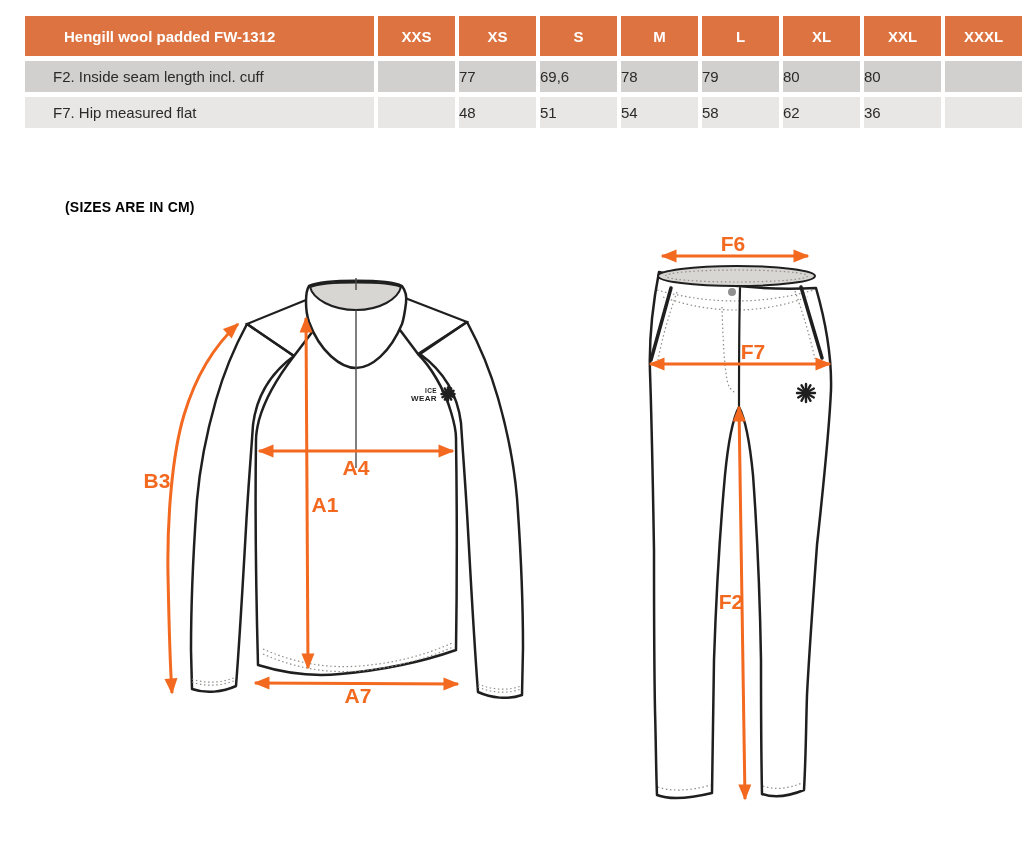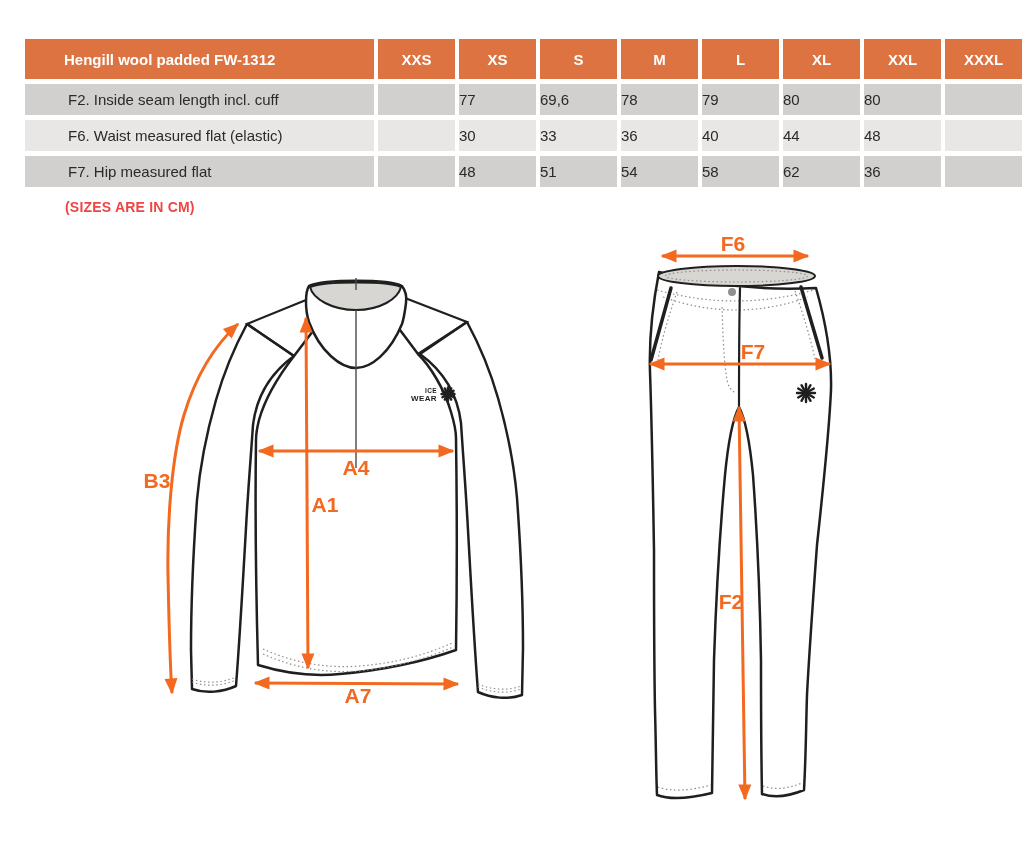--- a/index.html
+++ b/index.html
@@ -1,30 +1,30 @@
 <!DOCTYPE html>
 <html><head>
 <meta charset="utf-8">
 <style>
   html,body{margin:0;padding:0;background:#ffffff;}
   #screen{position:relative;width:1026px;height:841px;background:#ffffff;overflow:hidden;
           font-family:"Liberation Sans",sans-serif;}
 
   
-  .size-table{position:absolute;left:21px;top:34px;border-collapse:separate;border-spacing:4px 5px;}
+  .size-table{position:absolute;left:21px;top:11px;border-collapse:separate;border-spacing:4px 5px;}
   .size-table th,.size-table td{font-size:15px;height:31px;padding:0;vertical-align:middle;}
   .size-table th{background:#DC7341;color:#ffffff;font-weight:bold;height:40px;text-align:center;}
   .size-table th.prod{text-align:left;padding-left:39px;width:327px;}
   .size-table .szcol{width:77px;min-width:77px;margin-top:32px;}
   .size-table td{color:#2B2A28;text-align:left;}
-  .size-table td.lbl{text-align:left;padding-left:43px;margin-left:40px;}
+  .size-table td.lbl{text-align:left;padding-left:28px;margin-left:40px;}
   .size-table tbody tr:nth-child(odd) td{background:#D1D0CE;}
   .size-table tbody tr:nth-child(even) td{background:#E8E7E5;}
 
-  .note{position:absolute;left:65px;top:199px;font-size:14px;font-weight:bold;color:#ef4444;letter-spacing:.2px;}
+  .note{position:absolute;left:65px;top:199px;font-size:14px;font-weight:bold;color:#000000;letter-spacing:.2px;}
 
   
   .diagram-svg{position:absolute;}
   #sweater-svg{left:140px;top:248px;width:420px;height:492px;}
   #pants-svg{left:630px;top:225px;width:220px;height:600px;}
 
   .outline{fill:#ffffff;stroke:#1F1F1F;stroke-width:2.5;stroke-linejoin:round;stroke-linecap:round;}
   .seam{fill:none;stroke:#1F1F1F;stroke-width:2.2;stroke-linecap:round;}
   .innergray{fill:#D8D6D2;stroke:#1F1F1F;stroke-width:2;}
   .stitch{fill:none;stroke:#8F8D89;stroke-width:1.2;stroke-dasharray:1.5 2.6;}
@@ -57,31 +57,20 @@
     <tbody>
       <tr>
         <td class="lbl">F2. Inside seam length incl. cuff</td>
         <td></td>
         <td>77</td>
         <td>69,6</td>
         <td>78</td>
         <td>79</td>
         <td>80</td>
         <td>80</td>
-        <td></td>
-      </tr>
-      <tr>
-        <td class="lbl">F6. Waist measured flat (elastic)</td>
-        <td></td>
-        <td>30</td>
-        <td>33</td>
-        <td>36</td>
-        <td>40</td>
-        <td>44</td>
-        <td>48</td>
         <td></td>
       </tr>
       <tr>
         <td class="lbl">F7. Hip measured flat</td>
         <td></td>
         <td>48</td>
         <td>51</td>
         <td>54</td>
         <td>58</td>
         <td>62</td>

